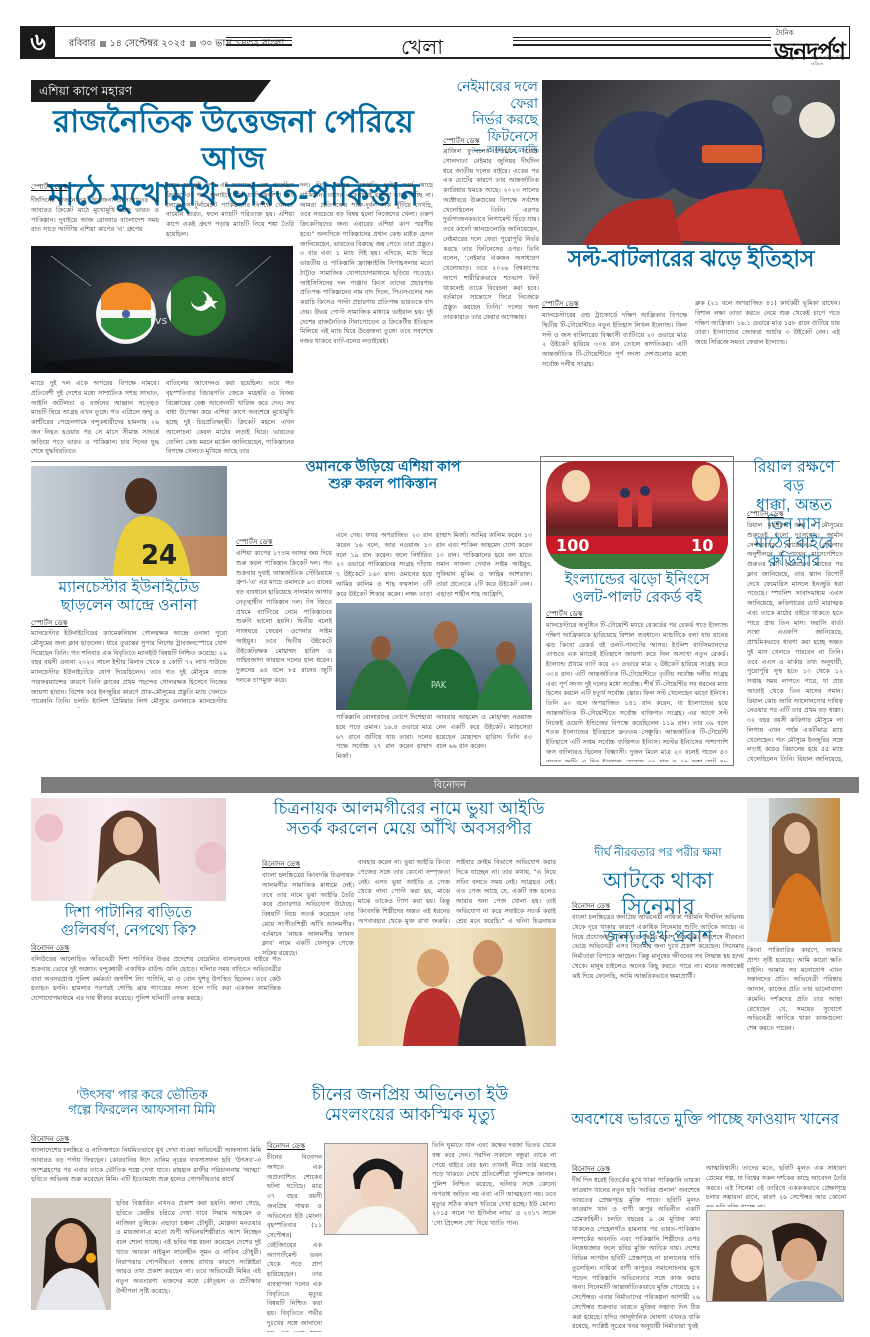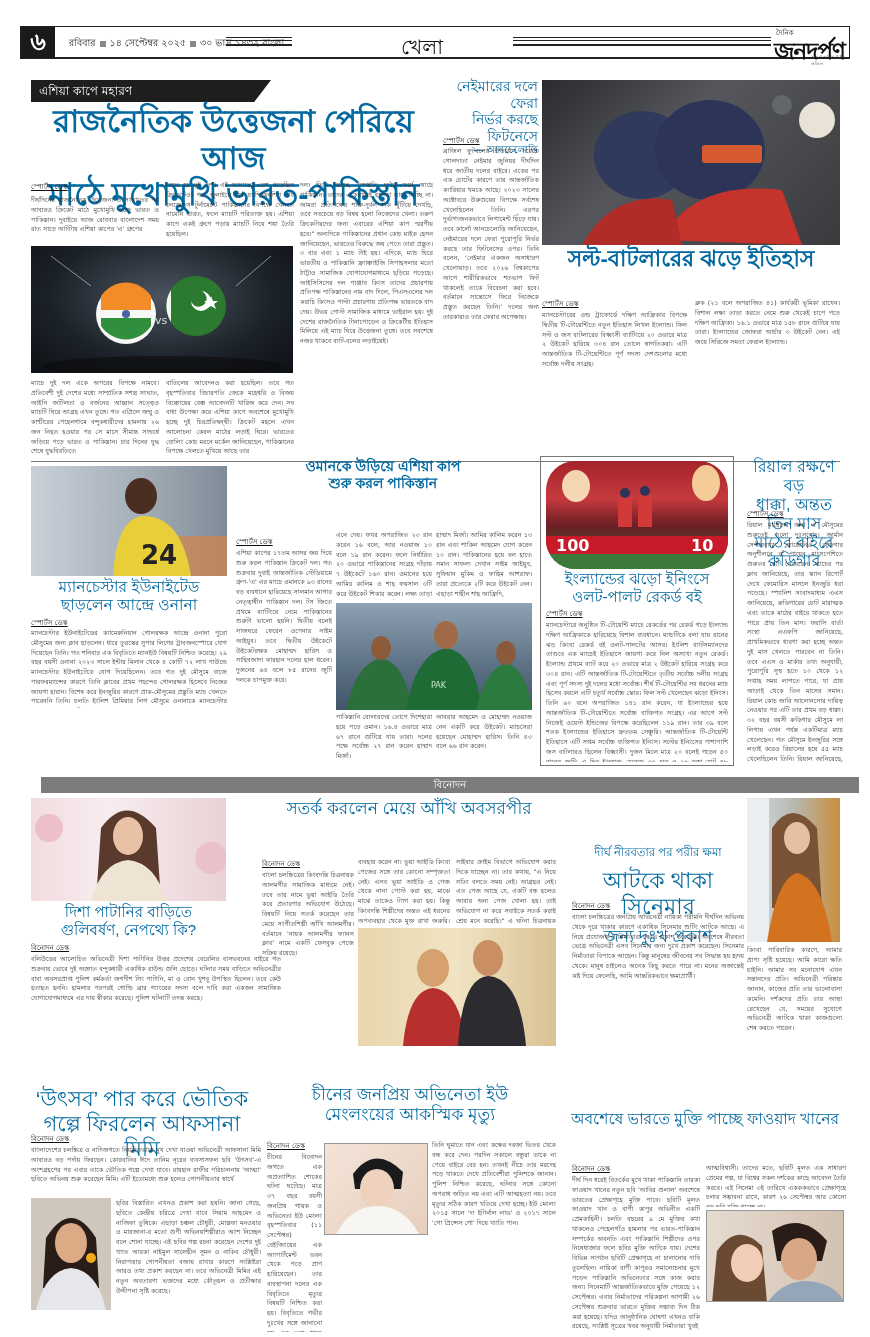--- a/index.html
+++ b/index.html
@@ -190,20 +190,21 @@
   </svg>
 </div>
 <div class="abs headline" style="left:31px; top:903px; width:195px; font-size:15px;">
   <div>দিশা পাটানির বাড়িতে</div>
   <div>গুলিবর্ষণ, নেপথ্যে কি?</div>
 </div>
 <div class="abs byline" style="left:31px; top:942px;">বিনোদন ডেস্ক</div>
 <div class="abs body-text" style="left:31px; top:954px; width:250px; height:124px;">বলিউডের আলোচিত অভিনেত্রী দিশা পাটানির উত্তর প্রদেশের বেরেলির বাসভবনের বাইরে গত শুক্রবার ভোরে দুই অজ্ঞাত বন্দুকধারী একাধিক রাউন্ড গুলি ছোড়ে। ঘটনার সময় বাড়িতে অভিনেত্রীর বাবা অবসরপ্রাপ্ত পুলিশ কর্মকর্তা জগদীশ সিং পাটানি, মা ও বোন খুশবু উপস্থিত ছিলেন। তবে কেউ হতাহত হননি। হামলার পরপরই গোল্ডি ব্রার গ্যাংয়ের সদস্য বলে দাবি করা একজন সামাজিক যোগাযোগমাধ্যমে এর দায় স্বীকার করেছে। পুলিশ ঘটনাটি তদন্ত করছে।</div>
 
 <div class="abs headline" style="left:260px; top:799px; width:298px; font-size:17px;">
+  <div>চিত্রনায়ক আলমগীরের নামে ভুয়া আইডি</div>
   <div>সতর্ক করলেন মেয়ে আঁখি অবসরপীর</div>
 </div>
 <div class="abs byline" style="left:262px; top:858px;">বিনোদন ডেস্ক</div>
 <div class="abs body-text" style="left:262px; top:870px; width:92px; height:205px;">বাংলা চলচ্চিত্রের কিংবদন্তি চিত্রনায়ক আলমগীর সামাজিক মাধ্যমে নেই। তবে তার নামে ভুয়া আইডি তৈরি করে প্রতারণার অভিযোগ উঠেছে। বিষয়টি নিয়ে সতর্ক করেছেন তার মেয়ে সংগীতশিল্পী আঁখি আলমগীর। বর্তমানে 'নায়ক আলমগীর ফ্যানস ক্লাব' নামে একটি ফেসবুক পেজে সক্রিয় রয়েছে।</div>
 <div class="abs body-text" style="left:358px; top:857px; width:92px; height:68px;">ব্যবহার করেন না। ভুয়া আইডি কিংবা পেজের সঙ্গে তার কোনো সম্পৃক্ততা নেই। এসব ভুয়া আইডি ও পেজ থেকে নানা পোস্ট করা হয়, মাঝে মাঝে তাকেও ট্যাগ করা হয়। কিন্তু কিংবদন্তি শিল্পীদের অন্তত এই ধরনের অপব্যবহার থেকে মুক্ত রাখা জরুরি। আমার বাবা, শাবানা আন্টি, ববিতা আন্টি, তারা দীর্ঘদিন কাজ করেছেন। তাদের প্রচারের আর প্রয়োজন নেই। তারা প্রচারের ঊর্ধ্বে।"</div>
 <div class="abs body-text" style="left:456px; top:857px; width:100px; height:68px;">সাইবার ক্রাইম বিভাগে অভিযোগ করার দিকে যাচ্ছেন না। তার কথায়, "এ নিয়ে সত্যি বলতে সময় নেই। আগ্রহও নেই। এত পেজ আছে যে, একটি বন্ধ হলেও আবার অন্য পেজ খোলা হয়। তাই অভিযোগ না করে সবাইকে সতর্ক করাই শ্রেয় মনে করেছি।" এ ঘটনা চিত্রনায়ক আলমগীরের নাম ব্যবহার করে সামাজিক মাধ্যমে অপব্যবহার প্রতিরোধ এবং অনুগামীদের সচেতনতার প্রয়োজনীয়তাকে তুলে ধরছে।</div>
 <div class="abs photo" style="left:358px; top:928px; width:198px; height:118px; background: linear-gradient(90deg, #e8d6ad 0%, #f1e3c3 50%, #d9c294 100%);">
   <svg width="198" height="118">
     <ellipse cx="75" cy="40" rx="16" ry="19" fill="#d7a06f"></ellipse>
     <path d="M45 118 Q50 62 75 60 Q102 62 108 118 Z" fill="#b8302e"></path>
@@ -224,21 +225,21 @@
     <rect x="0" y="0" width="22" height="144" fill="#e9eef1"></rect>
     <path d="M25 30 Q45 0 70 30 L75 110 L25 110 Z" fill="#7a5236"></path>
     <ellipse cx="50" cy="40" rx="13" ry="16" fill="#e7bfa2"></ellipse>
     <path d="M20 144 Q30 80 50 75 Q75 80 85 144 Z" fill="#d3731f"></path>
   </svg>
 </div>
 <div class="abs byline" style="left:572px; top:900px;">বিনোদন ডেস্ক</div>
 <div class="abs body-text" style="left:572px; top:912px; width:172px; height:190px;">বাংলা চলচ্চিত্রের জনপ্রিয় অভিনেত্রী নায়িকা পরীমনি দীর্ঘদিন অভিনয় থেকে দূরে থাকার কারণে একাধিক সিনেমার শুটিং আটকে আছে। এ নিয়ে প্রযোজক ও নির্মাতারা ক্ষোভ প্রকাশ করেছেন। অবশেষে নীরবতা ভেঙে অভিনেত্রী এসব সিনেমার জন্য দুঃখ প্রকাশ করেছেন। সিনেমার নির্মাতারা বিপাকে আছেন। কিন্তু মানুষের জীবনের সব সিদ্ধান্ত হয় হৃদয় থেকে। মানুষ চাইলেও অনেক কিছু করতে পারে না। মনের অজান্তেই কষ্ট দিয়ে ফেলেছি, আমি আন্তরিকভাবে ক্ষমাপ্রার্থী।</div>
 <div class="abs body-text" style="left:747px; top:945px; width:95px; height:155px;">কিংবা পারিবারিক কারণে, আমার প্রাপ্য সৃষ্টি হয়েছে। আমি কারো ক্ষতি চাইনি। আমার সব মনোযোগ এখন সন্তানদের প্রতি। অভিনেত্রী পরিষ্কার জানান, কাজের প্রতি তার ভালোবাসা কমেনি। দর্শকদের প্রতি তার আস্থা রেখেছেন যে, সময়ের সুযোগে অভিনেত্রী আটকে থাকা কাজগুলো শেষ করতে পারেন।</div>
 
-<div class="abs headline" style="left:26px; top:1087px; width:232px; font-size:21px;">
+<div class="abs headline" style="left:26px; top:1087px; width:232px; font-size:13px;">
   <div>‘উৎসব’ পার করে ভৌতিক</div>
   <div>গল্পে ফিরলেন আফসানা মিমি</div>
 </div>
 <div class="abs byline" style="left:31px; top:1133px;">বিনোদন ডেস্ক</div>
 <div class="abs body-text" style="left:31px; top:1145px; width:230px; height:52px;">বাংলাদেশের চলচ্চিত্র ও নাট্যজগতে নিয়মিতভাবে মুখ দেখা যাওয়া অভিনেত্রী আফসানা মিমি আবারও বড় পর্দায় ফিরছেন। কোরবানির ঈদে তানিম নূরের ব্যবসাসফল ছবি 'উৎসব'-এ অংশগ্রহণের পর এবার তাকে ভৌতিক গল্পে দেখা যাবে। রায়হান রাফীর পরিচালনায় 'আত্মা' ছবিতে অভিনয় শুরু করেছেন মিমি। এটি ইতোমধ্যে শুরু হলেও গোপনীয়তার স্বার্থে</div>
 <div class="abs photo" style="left:31px; top:1198px; width:80px; height:112px; background: #cfc7bd;">
   <svg width="80" height="112">
     <path d="M15 40 Q40 0 65 40 L68 90 L12 90 Z" fill="#2a1d17"></path>
     <ellipse cx="40" cy="45" rx="16" ry="20" fill="#dcaa85"></ellipse>
     <circle cx="60" cy="60" r="5" fill="#f0a81c"></circle>

